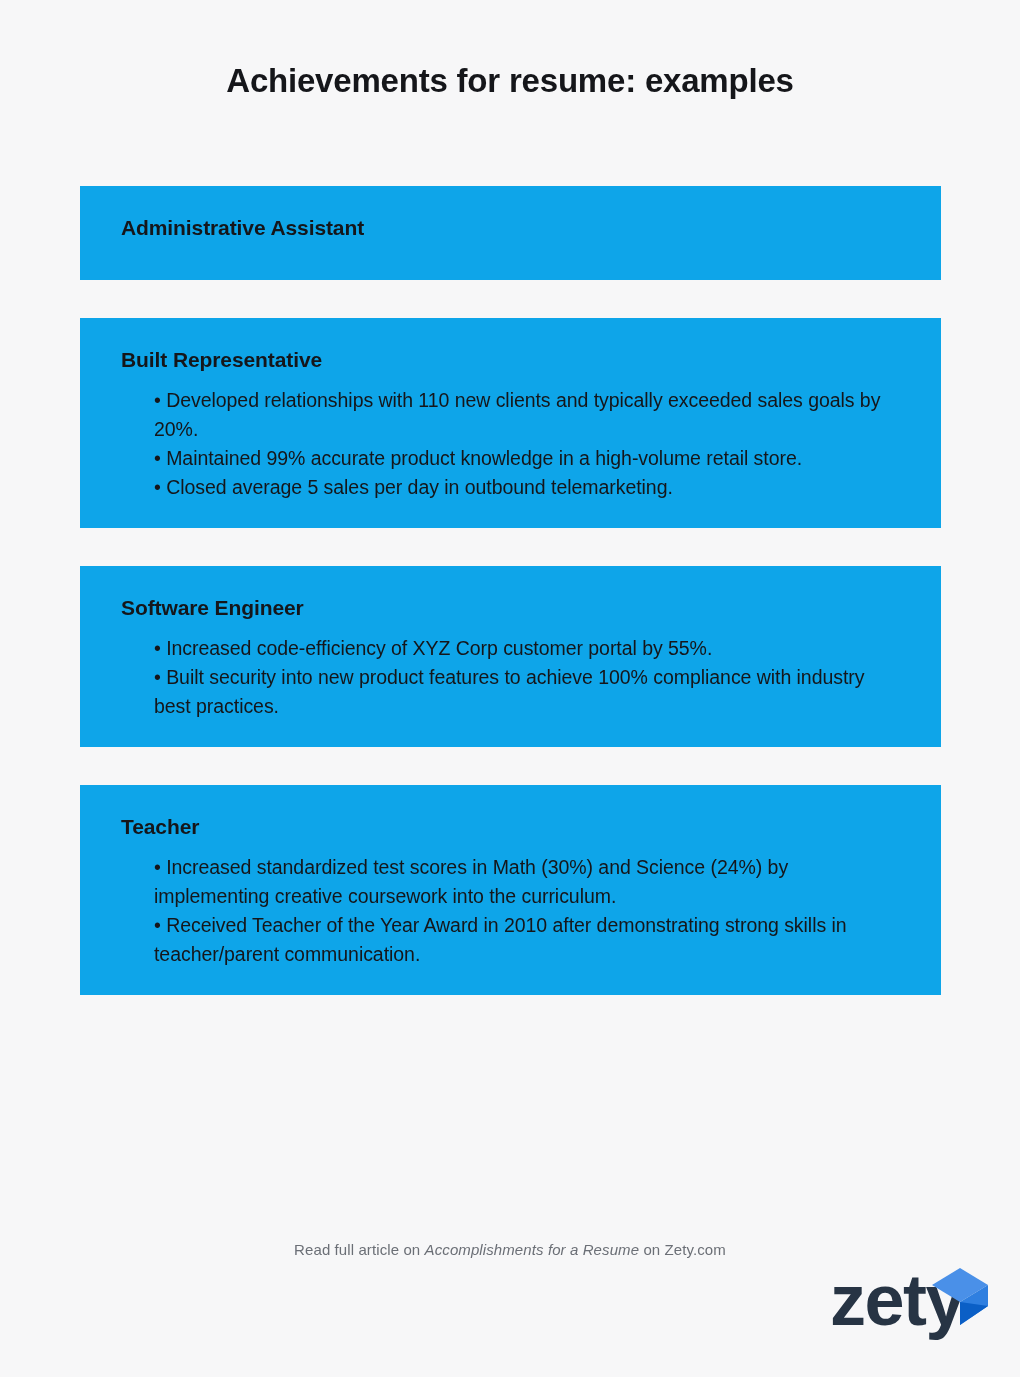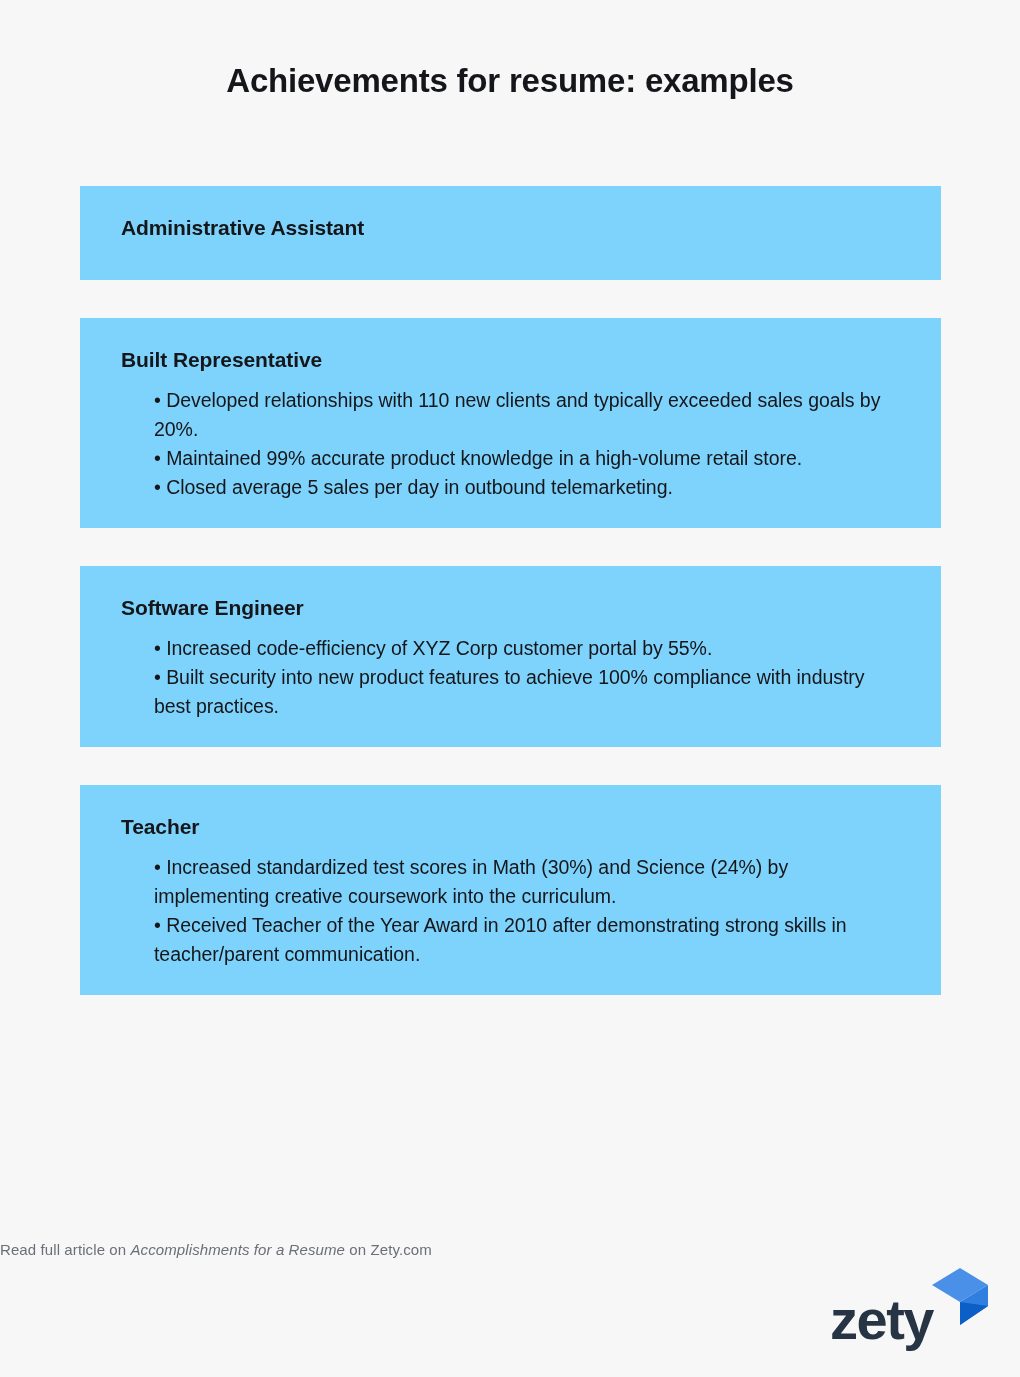--- a/index.html
+++ b/index.html
@@ -38,21 +38,21 @@
 
   
   .cards {
     position: absolute;
     top: 186px;
     left: 80px;
     width: 861px;
   }
 
   .card {
-    background: #7dd3fc;
+    background: #0ea5e9;
     width: 861px;
     padding: 30px 40px 26px 41px;
     margin-bottom: 38px;
   }
 
   .card:last-child { margin-bottom: 0; }
 
   .card-title {
     font-size: 21px;
     font-weight: bold;
@@ -77,21 +77,21 @@
   .bullet::before {
     content: "\2022\00a0";
   }
 
   
   .footer-note {
     position: absolute;
     top: 1241px;
     left: 0;
     width: 1020px;
-    text-align: left;
+    text-align: center;
     font-size: 15px;
     color: #6b6f76;
     letter-spacing: 0.1px;
   }
 
   .footer-note em {
     font-style: italic;
   }
 
   
@@ -100,26 +100,25 @@
     left: 830px;
     top: 1266px;
     width: 160px;
     height: 66px;
   }
 
   .logo-word {
     position: absolute;
     left: 0;
     top: 6px;
-    font-size: 56px;
+    font-size: 72px;
     font-weight: bold;
     color: #273444;
     letter-spacing: -1.5px;
     line-height: 56px;
-    margin-top: 20px;
   }
 
   .logo-mark {
     position: absolute;
     left: 102px;
     top: 2px;
     width: 58px;
     height: 60px;
   }
 </style>

